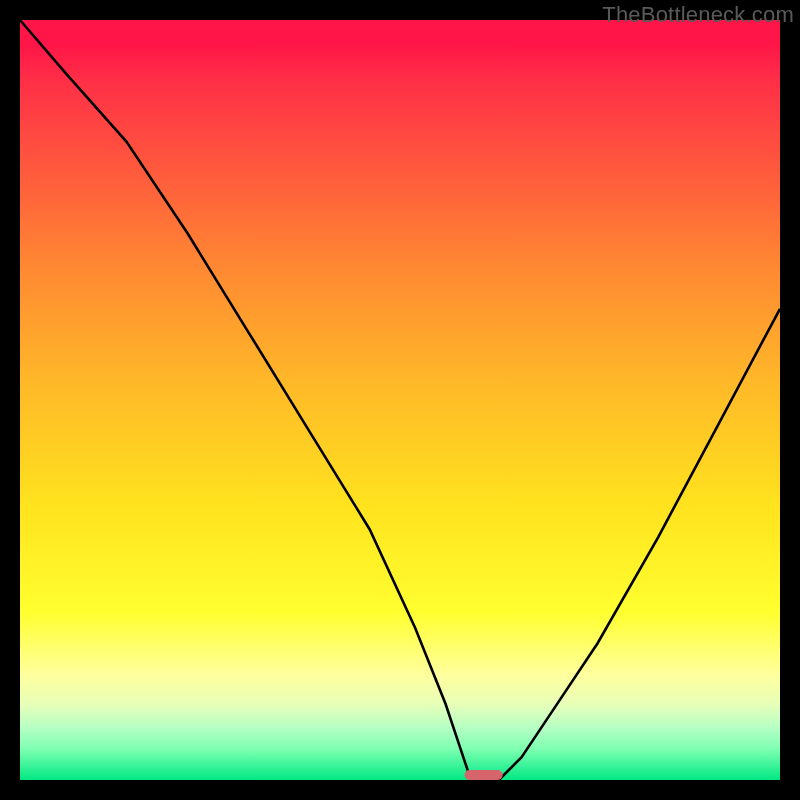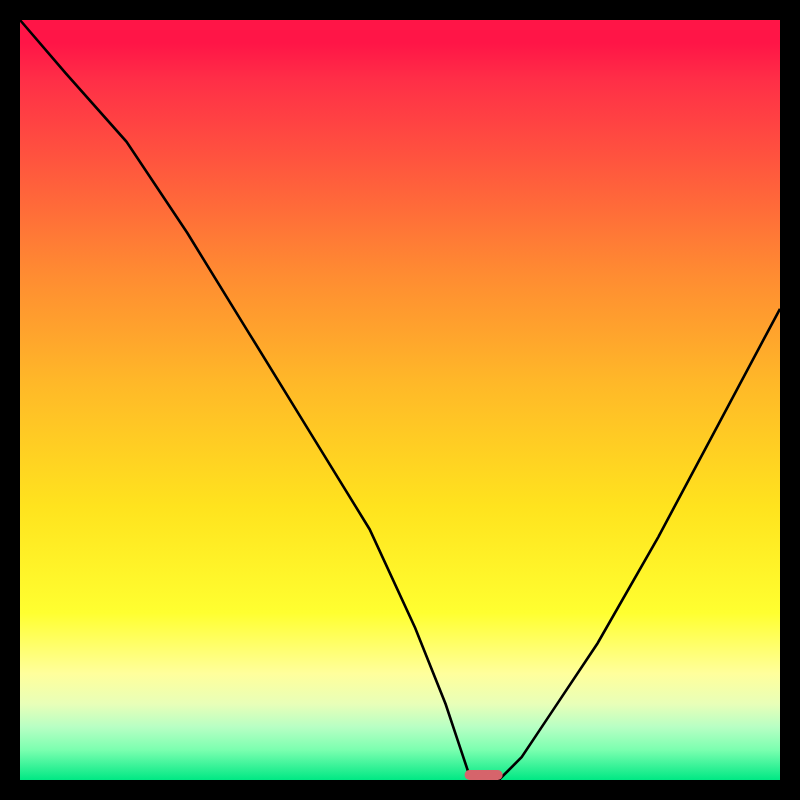--- a/index.html
+++ b/index.html
@@ -24,18 +24,19 @@
   svg.curve{position:absolute;left:20px;top:20px;width:760px;height:760px;overflow:visible}
 </style>
 </head>
 <body>
 
 <div class="frame">
   <div class="plot">
     <div class="grad"></div>
   </div>
 
+  <div class="watermark">TheBottleneck.com</div>
 
   <svg class="curve" viewBox="0 0 760 760" preserveAspectRatio="none">
     <path d="M0.0 0.0 L45.6 53.2 L106.4 121.6 L167.2 212.8 L228.0 311.6 L288.8 410.4 L349.6 509.2 L395.2 608.0 L425.6 684.0 L440.8 729.6 L448.4 752.4 L456.0 760.0 L463.6 760.0 L471.2 760.0 L478.8 760.0 L501.6 737.2 L532.0 691.6 L577.6 623.2 L638.4 516.8 L699.2 402.8 L760.0 288.8" fill="none" stroke="#000" stroke-width="2.6"></path>
     <rect x="444.6" y="750.0" width="38.0" height="10" rx="5" ry="5" fill="#d6646b"></rect>
   </svg>
 </div>
 
 </body></html>

